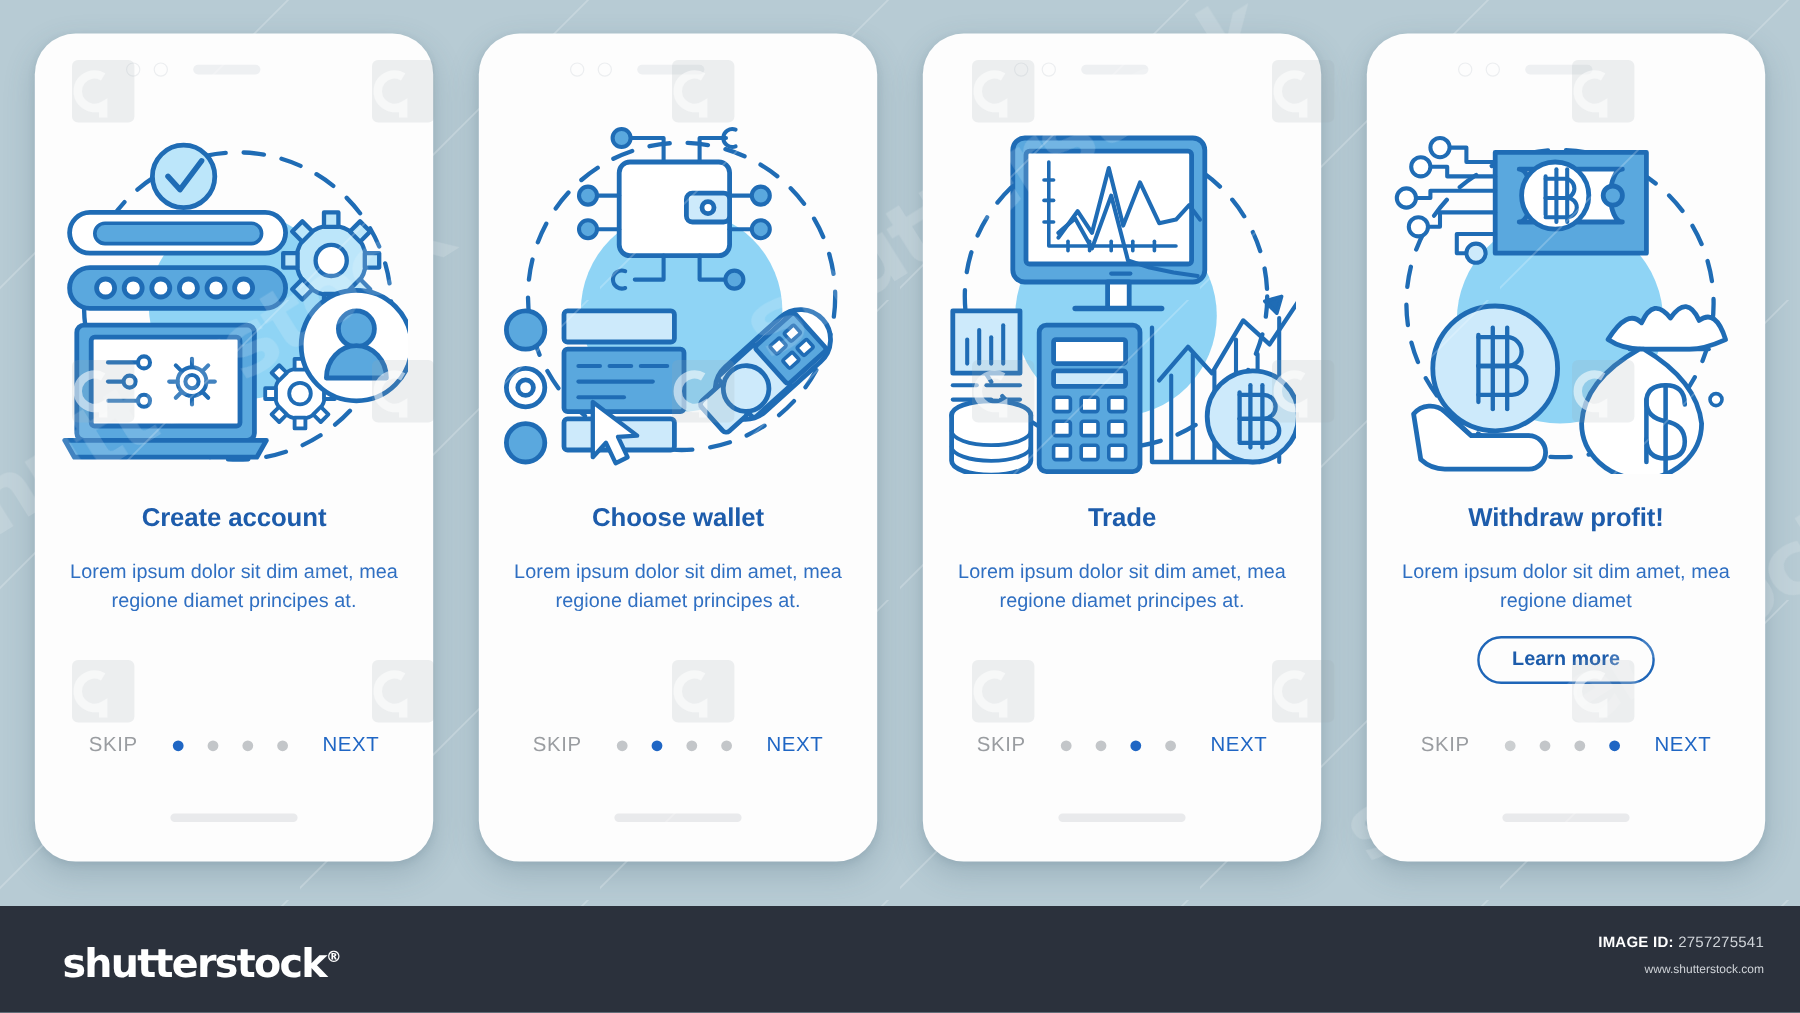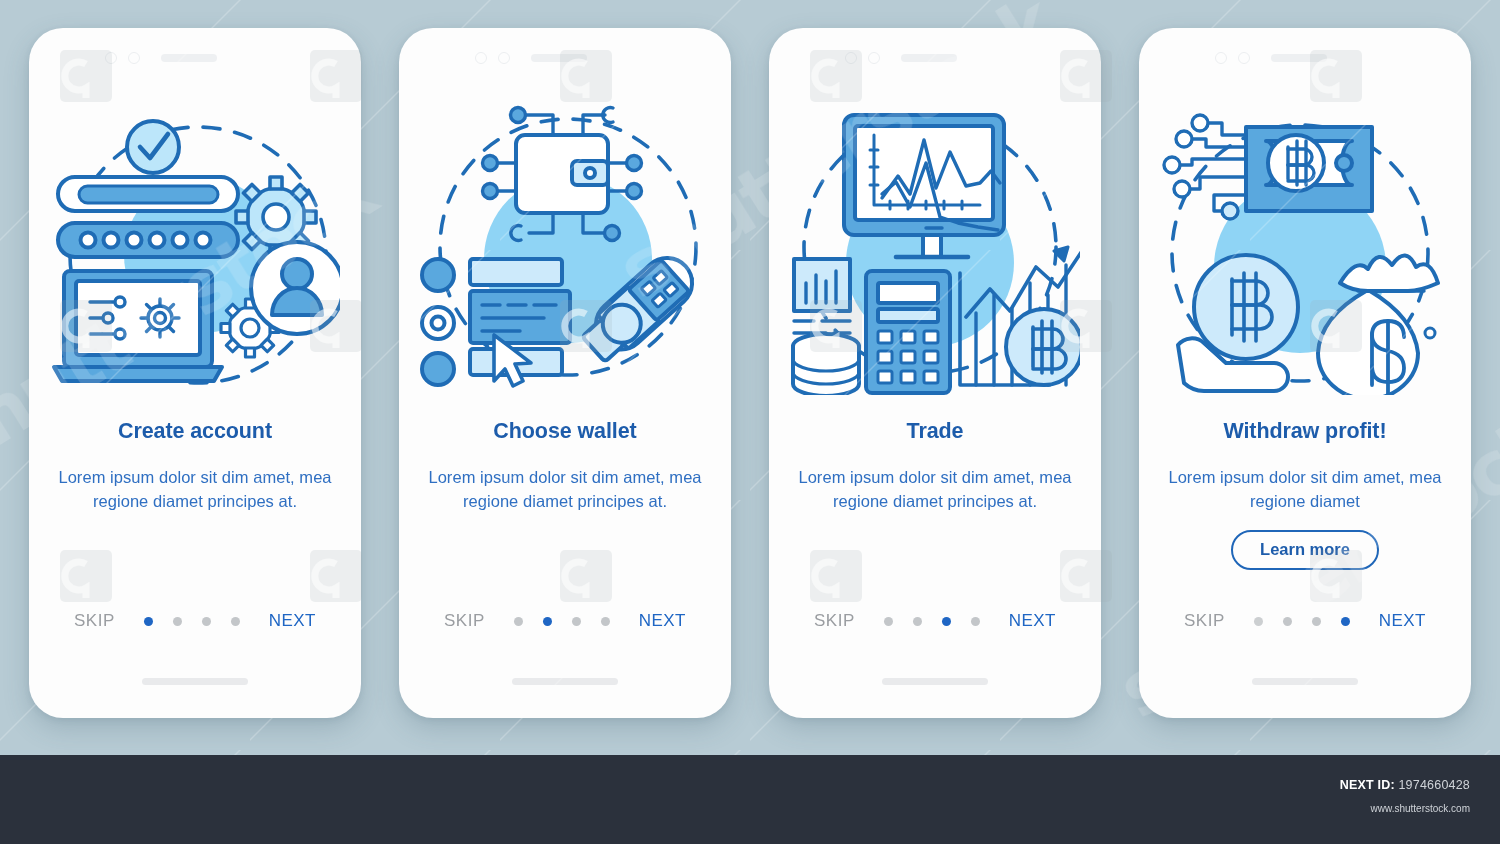--- a/index.html
+++ b/index.html
@@ -511,15 +511,16 @@
     <rect width="1500" height="755" fill="url(#sswm)"></rect>
     <g opacity="0.16" fill="#ffffff" font-family="DejaVu Sans, sans-serif" font-size="74" font-weight="bold" letter-spacing="-3">
       <text x="-40" y="470" transform="rotate(-32 -40 470)">shutterstock</text>
       <text x="640" y="300" transform="rotate(-32 640 300)">shutterstock</text>
       <text x="1140" y="720" transform="rotate(-32 1140 720)">shutterstock</text>
     </g>
   </svg>
 </div>
 
 <div id="footer">
-  <div class="img-id"><b>NEXT ID:</b> <span>1974660428</span></div>
+  <div class="ss-logo"><span>shutterstock</span><span class="reg">®</span></div>
+  <div class="img-id"><b>IMAGE ID:</b> <span>2757275541</span></div>
   <div class="ss-url">www.shutterstock.com</div>
 </div>
 
 </body></html>

